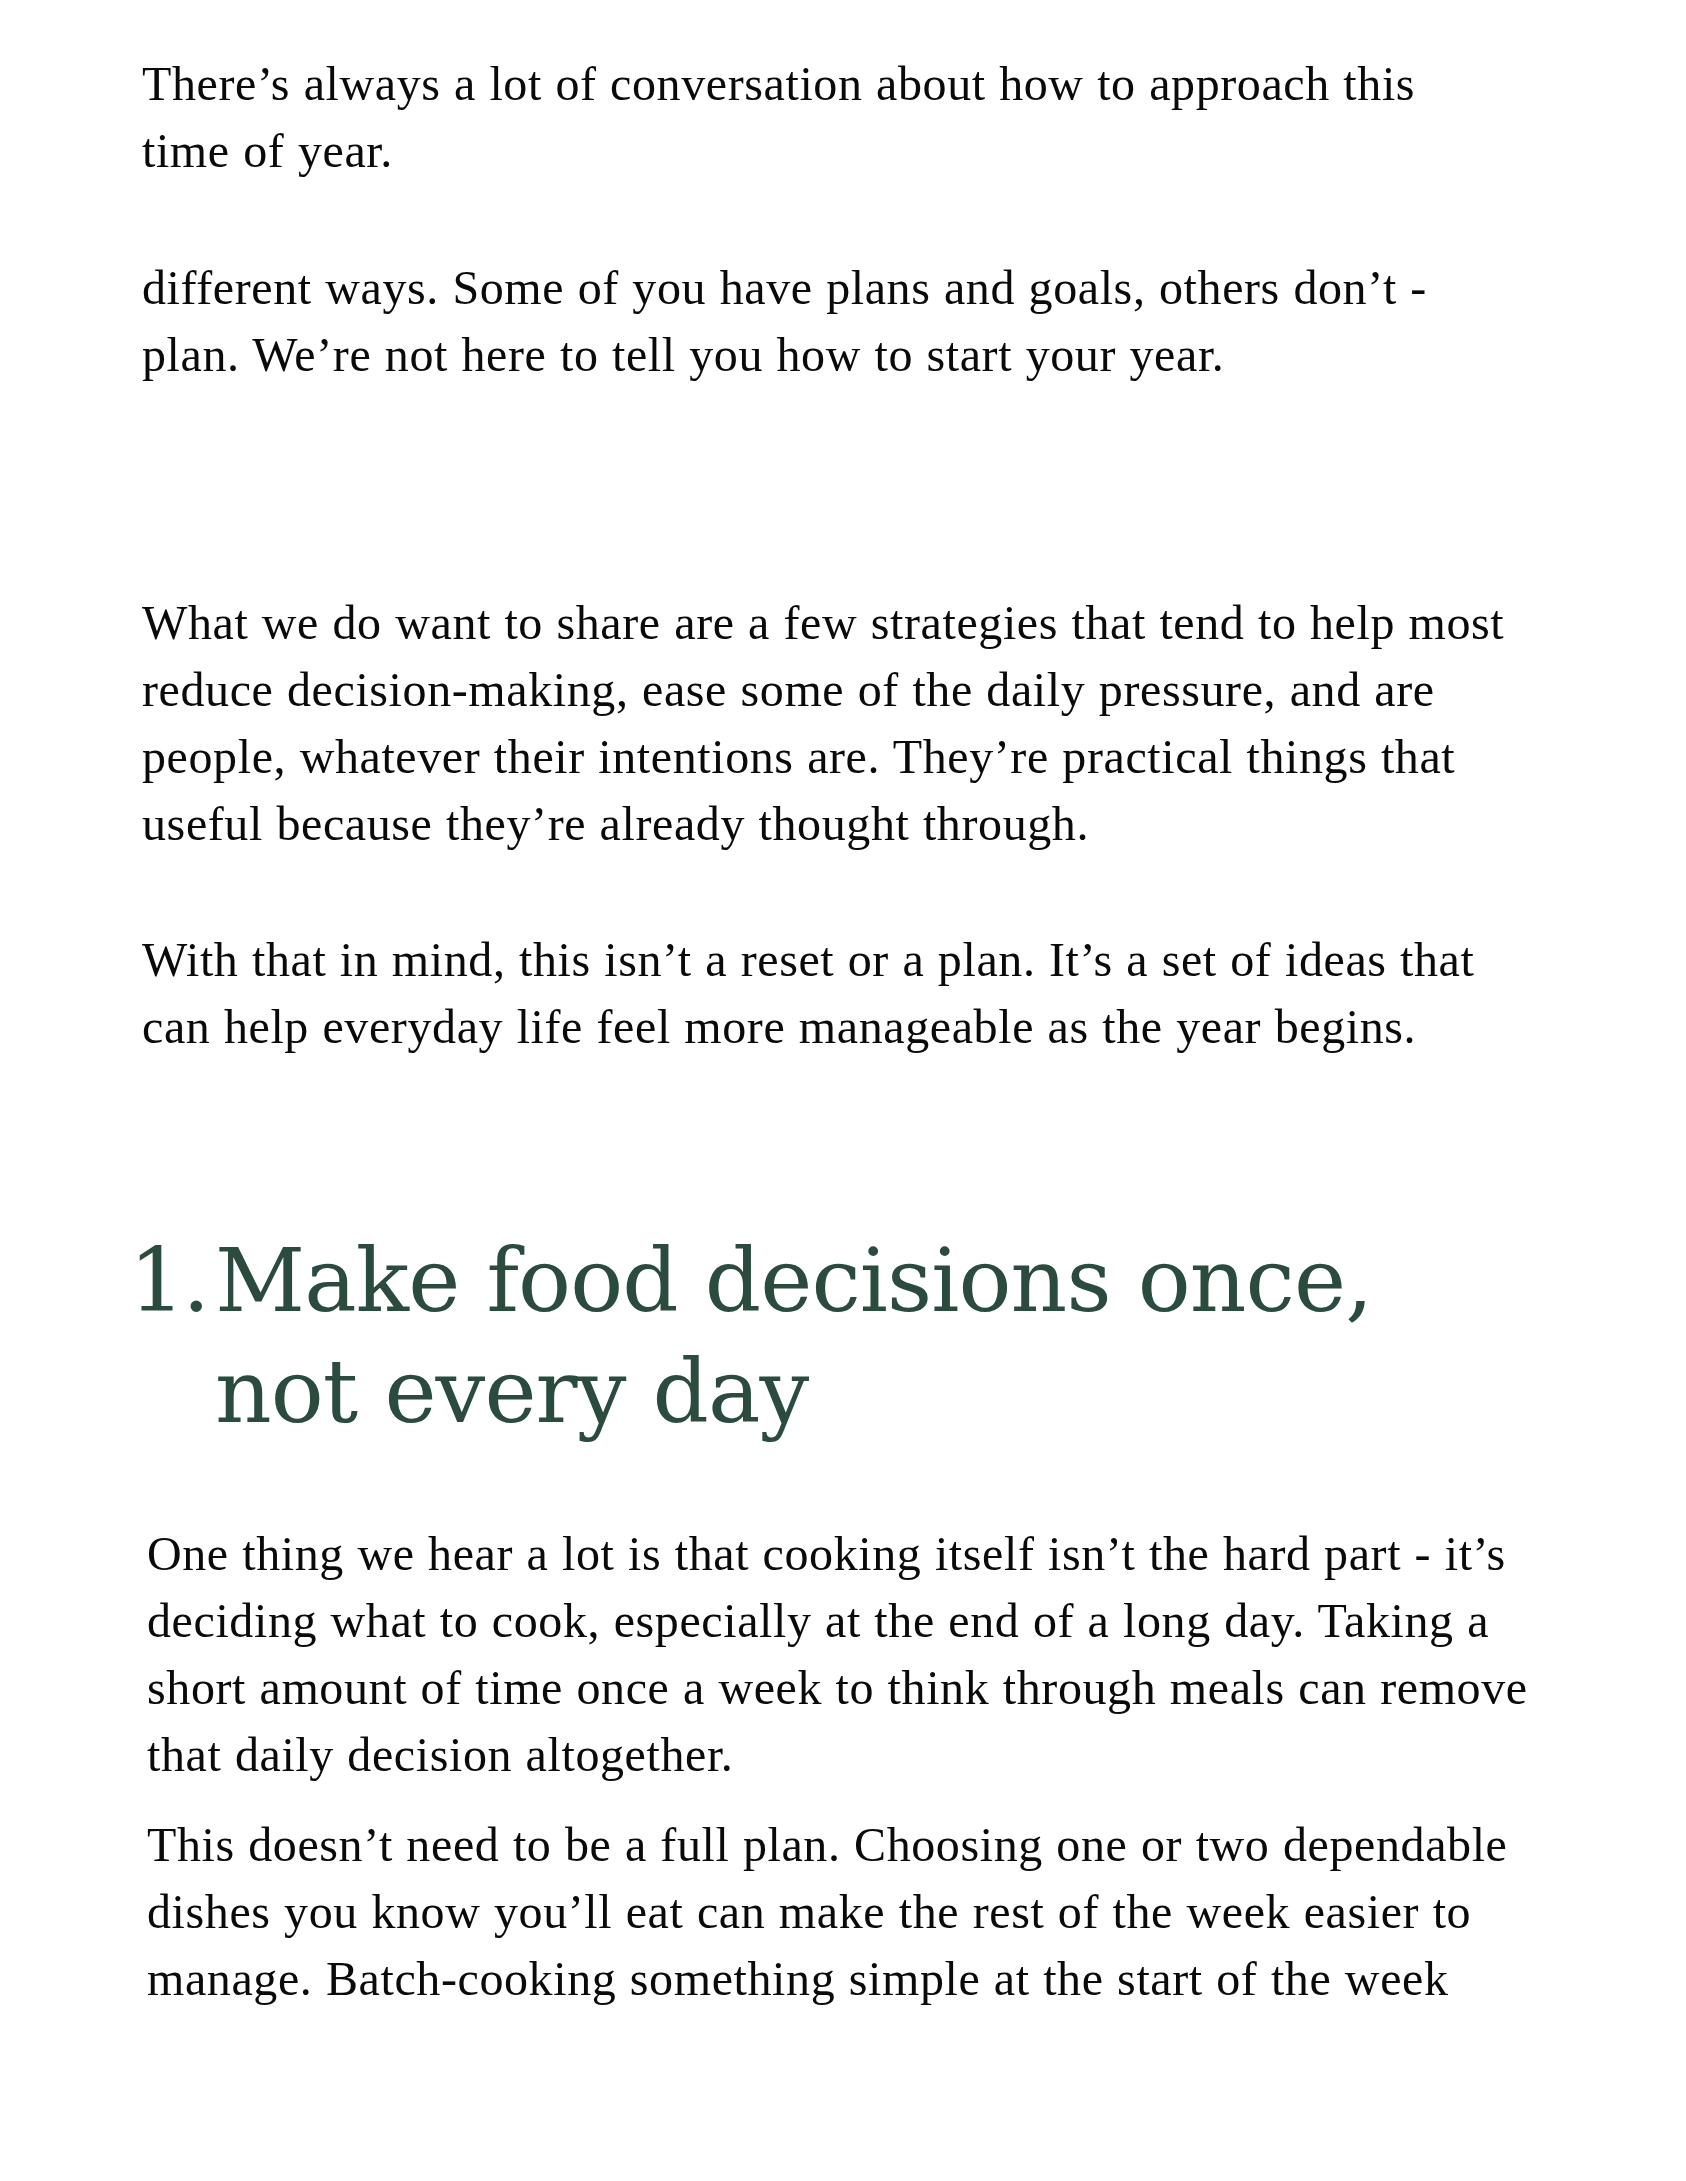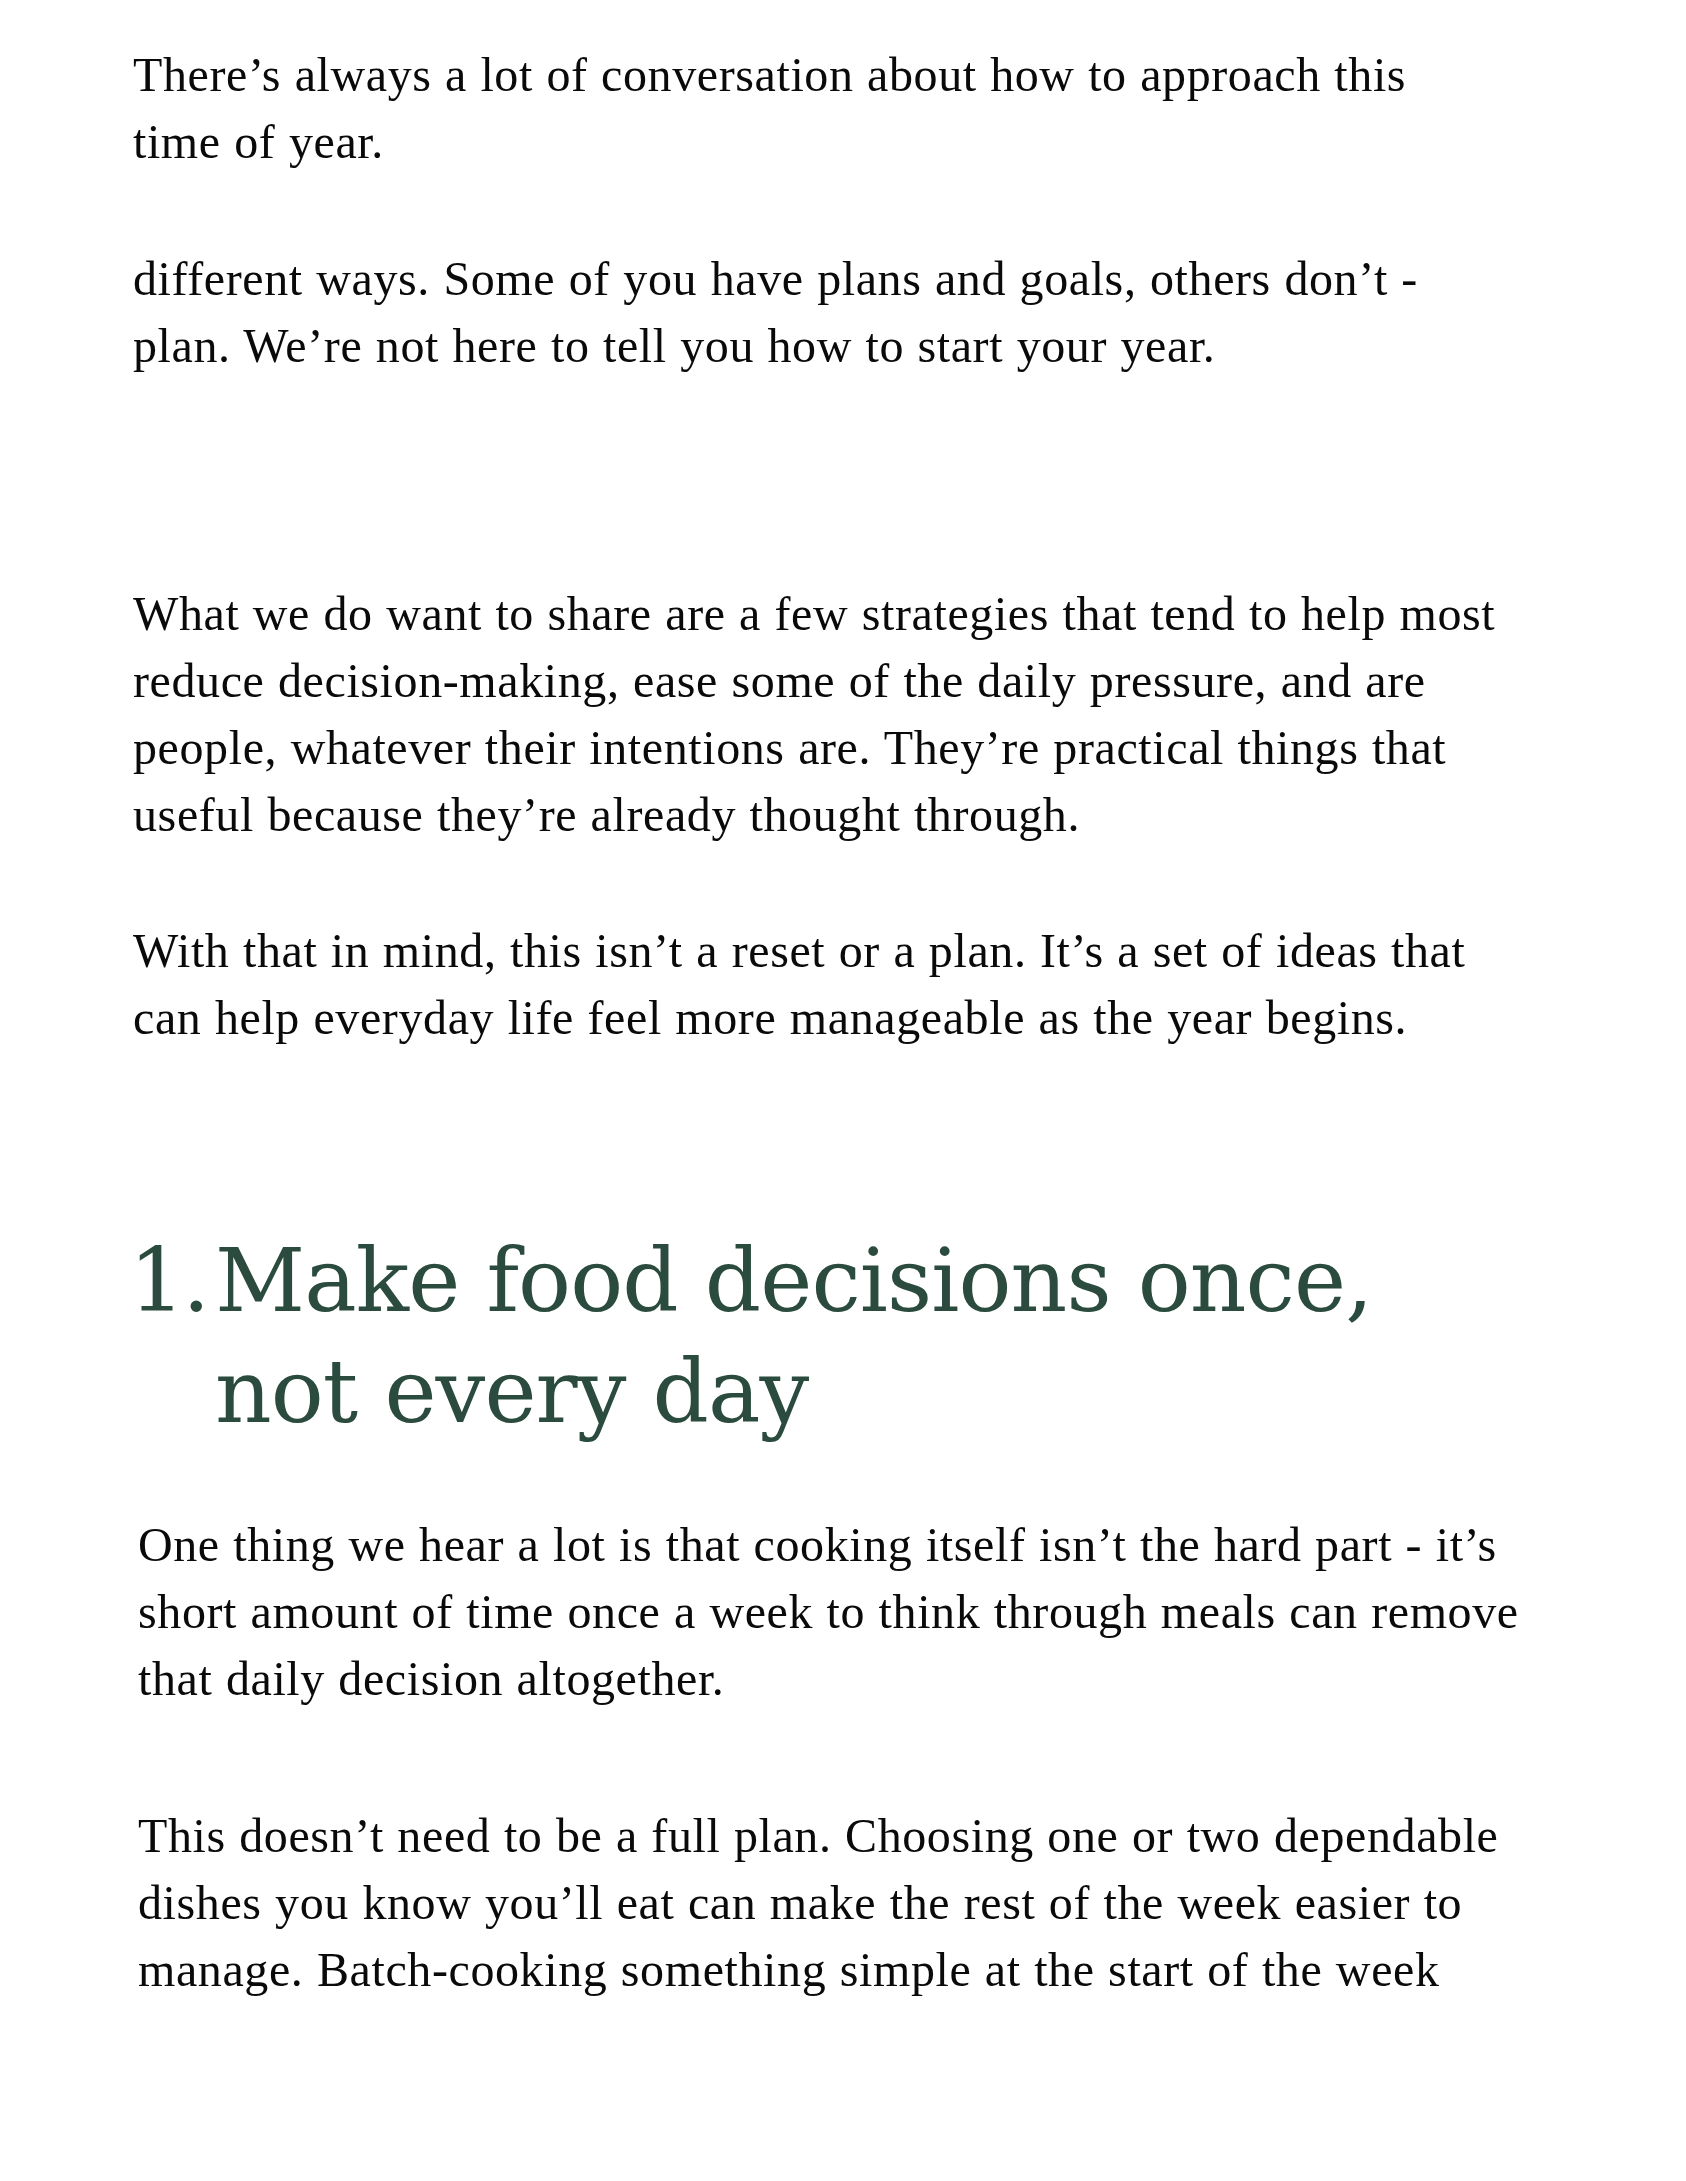--- a/index.html
+++ b/index.html
@@ -17,21 +17,21 @@
     }
     .article {
       position: absolute;
       left: 0;
       top: 0;
       width: 1686px;
       height: 2181px;
     }
     .para {
       position: absolute;
-      margin: 4px;
+      margin: 13px;
       font-size: 48px;
       line-height: 67px;
       letter-spacing: 0.6px;
       word-spacing: 0.9px;
       color: #0a0a0a;
     }
     .para .line {
       display: block;
       white-space: nowrap;
       height: 67px;
@@ -95,20 +95,21 @@
   <h2 class="heading">
     <span class="num">1.</span>
     <span class="title">
       <span class="line">Make food decisions once,</span>
       <span class="line">not every day</span>
     </span>
   </h2>
 
   <p class="para" style="left:134px; top:1507px;">
     <span class="line">One thing we hear a lot is that cooking itself isn’t the hard part - it’s</span>
+    <span class="line">deciding what to cook, especially at the end of a long day. Taking a</span>
     <span class="line">short amount of time once a week to think through meals can remove</span>
     <span class="line">that daily decision altogether.</span>
   </p>
 
   <p class="para" style="left:134px; top:1798px;">
     <span class="line">This doesn’t need to be a full plan. Choosing one or two dependable</span>
     <span class="line">dishes you know you’ll eat can make the rest of the week easier to</span>
     <span class="line">manage. Batch-cooking something simple at the start of the week</span>
   </p>
 

